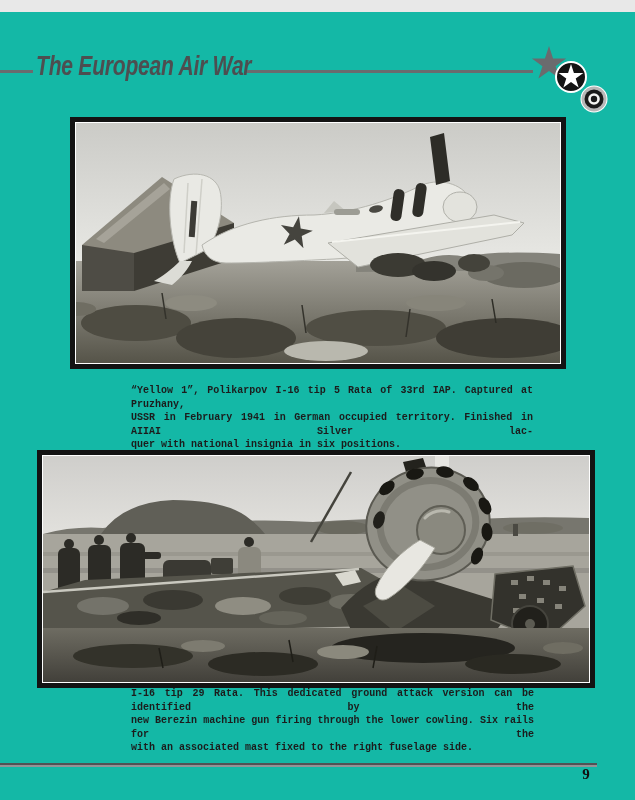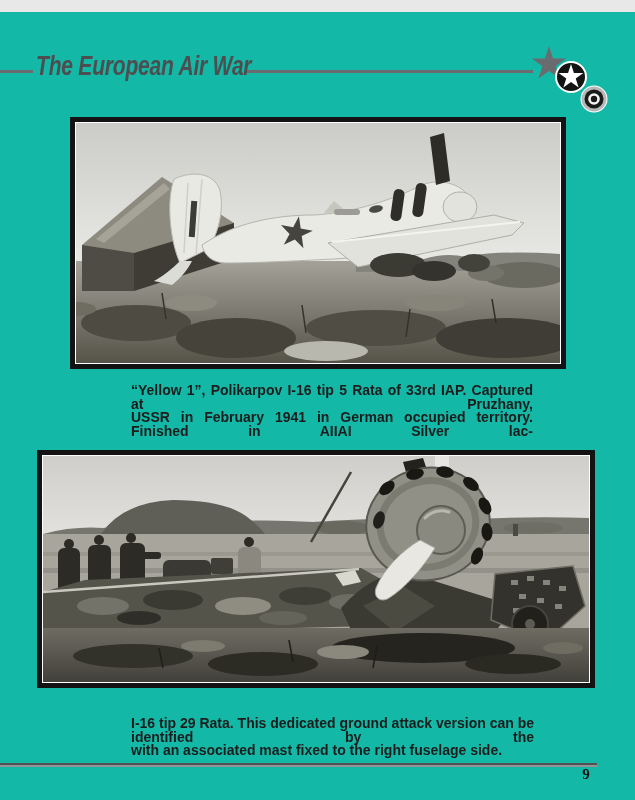--- a/index.html
+++ b/index.html
@@ -25,25 +25,25 @@
   .photo{
     position:absolute;background:#ffffff;
     border:5px solid #131313;padding:1px;box-sizing:border-box;
   }
   .photo1{left:70px;top:105px;width:496px;height:252px;}
   .photo2{left:37px;top:438px;width:558px;height:238px;}
   .photo svg{display:block;}
   
   .caption{
     position:absolute;color:#1c1c1c;
-    font-family:Liberation Sans, sans-serif;font-weight:bold;
-    font-size:14px;line-height:13.6px;
+    font-family:Liberation Mono, monospace;font-weight:bold;
+    font-size:10px;line-height:13.6px;
   }
   .caption1{left:131px;top:372px;width:402px;}
-  .caption2{left:131px;top:705px;width:403px;}
+  .caption2{left:131px;top:675px;width:403px;}
   .cap-line{text-align:justify;text-align-last:justify;}
   .cap-line.last{text-align:left;text-align-last:left;}
   
   .ftr-rule{
     position:absolute;left:0;top:751px;width:597px;height:4px;
     background:linear-gradient(180deg,#515255 0 50%,#939497 50% 100%);
   }
   .page-num{
     position:absolute;left:576px;top:754px;width:20px;
     font-family:"Liberation Serif", serif;font-weight:bold;
@@ -145,20 +145,21 @@
       <line x1="90" y1="196" x2="86" y2="170" stroke="#33322b" stroke-width="1.5"></line>
       <line x1="230" y1="210" x2="226" y2="182" stroke="#33322b" stroke-width="1.5"></line>
       <line x1="330" y1="214" x2="334" y2="186" stroke="#33322b" stroke-width="1.5"></line>
       <line x1="420" y1="200" x2="416" y2="176" stroke="#2e2d26" stroke-width="1.5"></line>
     </svg>
   </div>
 
   <div class="caption caption1">
     <div class="cap-line">“Yellow 1”, Polikarpov I-16 tip 5 Rata of 33rd IAP. Captured at Pruzhany,</div>
     <div class="cap-line">USSR in February 1941 in German occupied territory. Finished in AIIAI Silver lac-</div>
+    <div class="cap-line last">quer with national insignia in six positions.</div>
   </div>
 
   <div class="photo photo2">
     <svg width="546" height="226" viewBox="0 0 546 226" xmlns="http://www.w3.org/2000/svg">
       <defs>
         <linearGradient id="sky2" x1="0" y1="0" x2="0" y2="1">
           <stop offset="0" stop-color="#cfcecb"></stop>
             <stop offset="1" stop-color="#e3e2de"></stop>
         </linearGradient>
         <linearGradient id="gnd2" x1="0" y1="0" x2="0" y2="1">
@@ -257,19 +258,20 @@
       <ellipse cx="470" cy="208" rx="48" ry="10" fill="#2a2922"></ellipse>
       <ellipse cx="520" cy="192" rx="20" ry="6" fill="#6f6d62"></ellipse>
       <line x1="250" y1="206" x2="246" y2="184" stroke="#1f1e18" stroke-width="1.5"></line>
       <line x1="330" y1="212" x2="334" y2="190" stroke="#1f1e18" stroke-width="1.5"></line>
       <line x1="120" y1="212" x2="116" y2="192" stroke="#1f1e18" stroke-width="1.5"></line>
     </svg>
   </div>
 
   <div class="caption caption2">
     <div class="cap-line">I-16 tip 29 Rata. This dedicated ground attack version can be identified by the</div>
+    <div class="cap-line">new Berezin machine gun firing through the lower cowling. Six rails for the</div>
     <div class="cap-line last">with an associated mast fixed to the right fuselage side.</div>
   </div>
 
   <div class="ftr-rule"></div>
   <div class="page-num">9</div>
 
 </div>
 
 </body></html>

